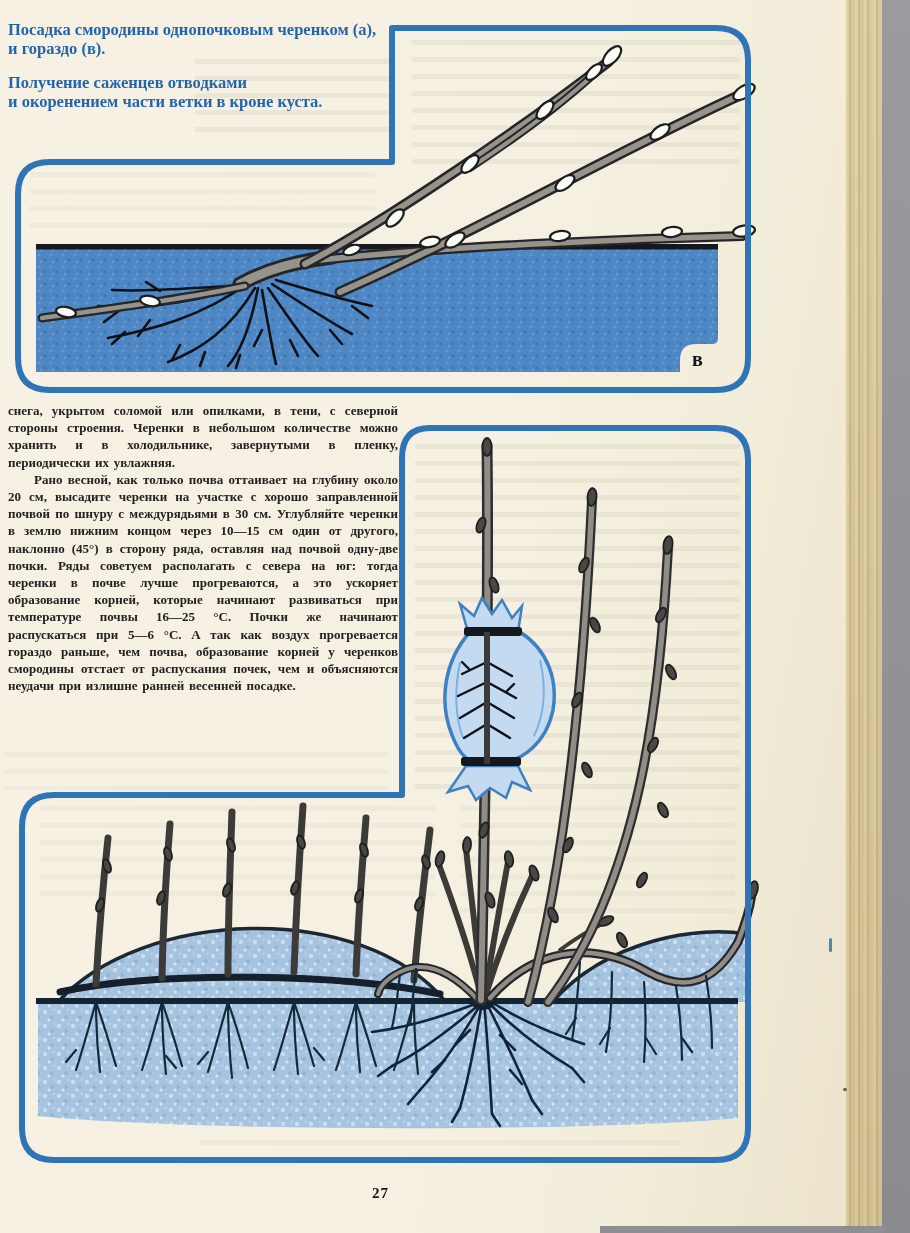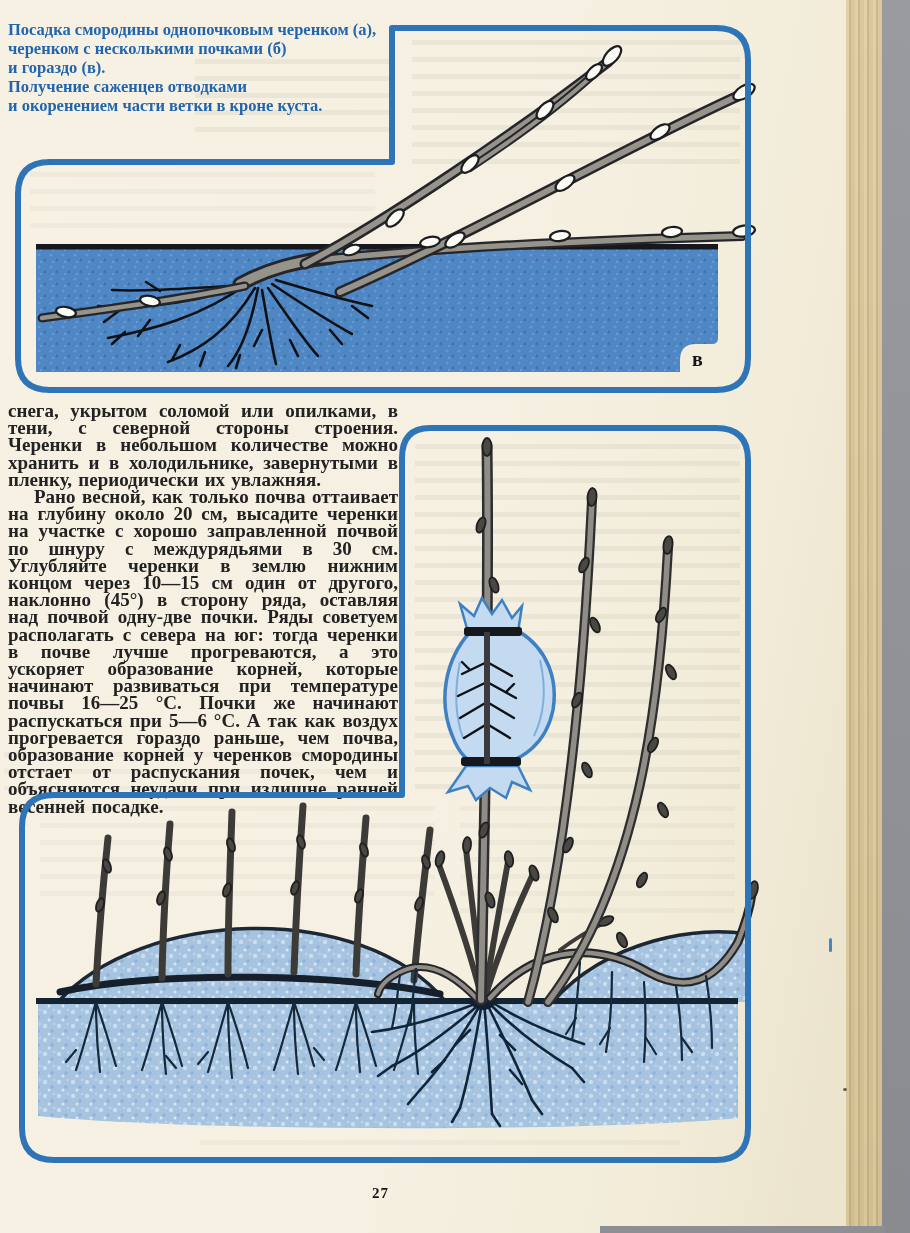--- a/index.html
+++ b/index.html
@@ -20,25 +20,25 @@
   .speck-dot{position:absolute;left:843px;top:1088px;width:4px;height:3px;background:#6b6254;border-radius:2px;}
 
   
   .ghost{position:absolute;opacity:.55;filter:blur(.7px);
     background:repeating-linear-gradient(to bottom,rgba(0,0,0,0) 0 4px,rgba(122,124,96,.16) 4px 9px,rgba(0,0,0,0) 9px 17px);}
   .ghost.dim{opacity:.35;}
 
   
   .caption{position:absolute;left:8px;top:20px;width:382px;color:#2265ad;
     font-weight:bold;font-size:16.5px;line-height:19px;}
-  .caption .blk2{}
+  .caption .blk2{margin-top:15px;}
 
   
   .bodytext{position:absolute;left:8px;top:402px;width:390px;color:#222;
-    font-size:19px;line-height:17.2px;font-weight:600;text-align:justify;}
+    font-size:13px;line-height:17.2px;font-weight:600;text-align:justify;}
   .bodytext p{margin:0;word-spacing:1.5px;}
   .bodytext p.indent{text-indent:26px;}
 
   .pagenum{position:absolute;left:372px;top:1185px;width:40px;text-align:left;
     font-weight:bold;font-size:15px;color:#16161a;letter-spacing:1px;}
 
   svg{position:absolute;left:0;top:0;}
   .figlabel{font-family:"Liberation Serif",serif;font-weight:bold;font-size:20px;fill:#15151c;}
 </style>
 </head>
@@ -58,21 +58,20 @@
   <div class="ghost" style="left:412px;top:36px;width:328px;height:128px;"></div>
   <div class="ghost" style="left:415px;top:440px;width:325px;height:350px;"></div>
   <div class="ghost dim" style="left:40px;top:802px;width:395px;height:95px;"></div>
   <div class="ghost dim" style="left:460px;top:802px;width:275px;height:120px;"></div>
   <div class="ghost dim" style="left:4px;top:748px;width:385px;height:42px;"></div>
   <div class="ghost dim" style="left:200px;top:1136px;width:480px;height:20px;"></div>
 
   <div class="caption">
     <div class="blk1">
       <div>Посадка смородины однопочковым черенком (а),</div>
-      <div>черенком с несколькими почками (б)</div>
       <div>и гораздо (в).</div>
     </div>
     <div class="blk2">
       <div>Получение саженцев отводками</div>
       <div>и окоренением части ветки в кроне куста.</div>
     </div>
   </div>
 
   <div class="bodytext">
     <p>снега, укрытом соломой или опилками, в тени, с северной стороны строения. Черенки в небольшом количестве можно хранить и в холодильнике, завернутыми в пленку, периодически их увлажняя.</p>

